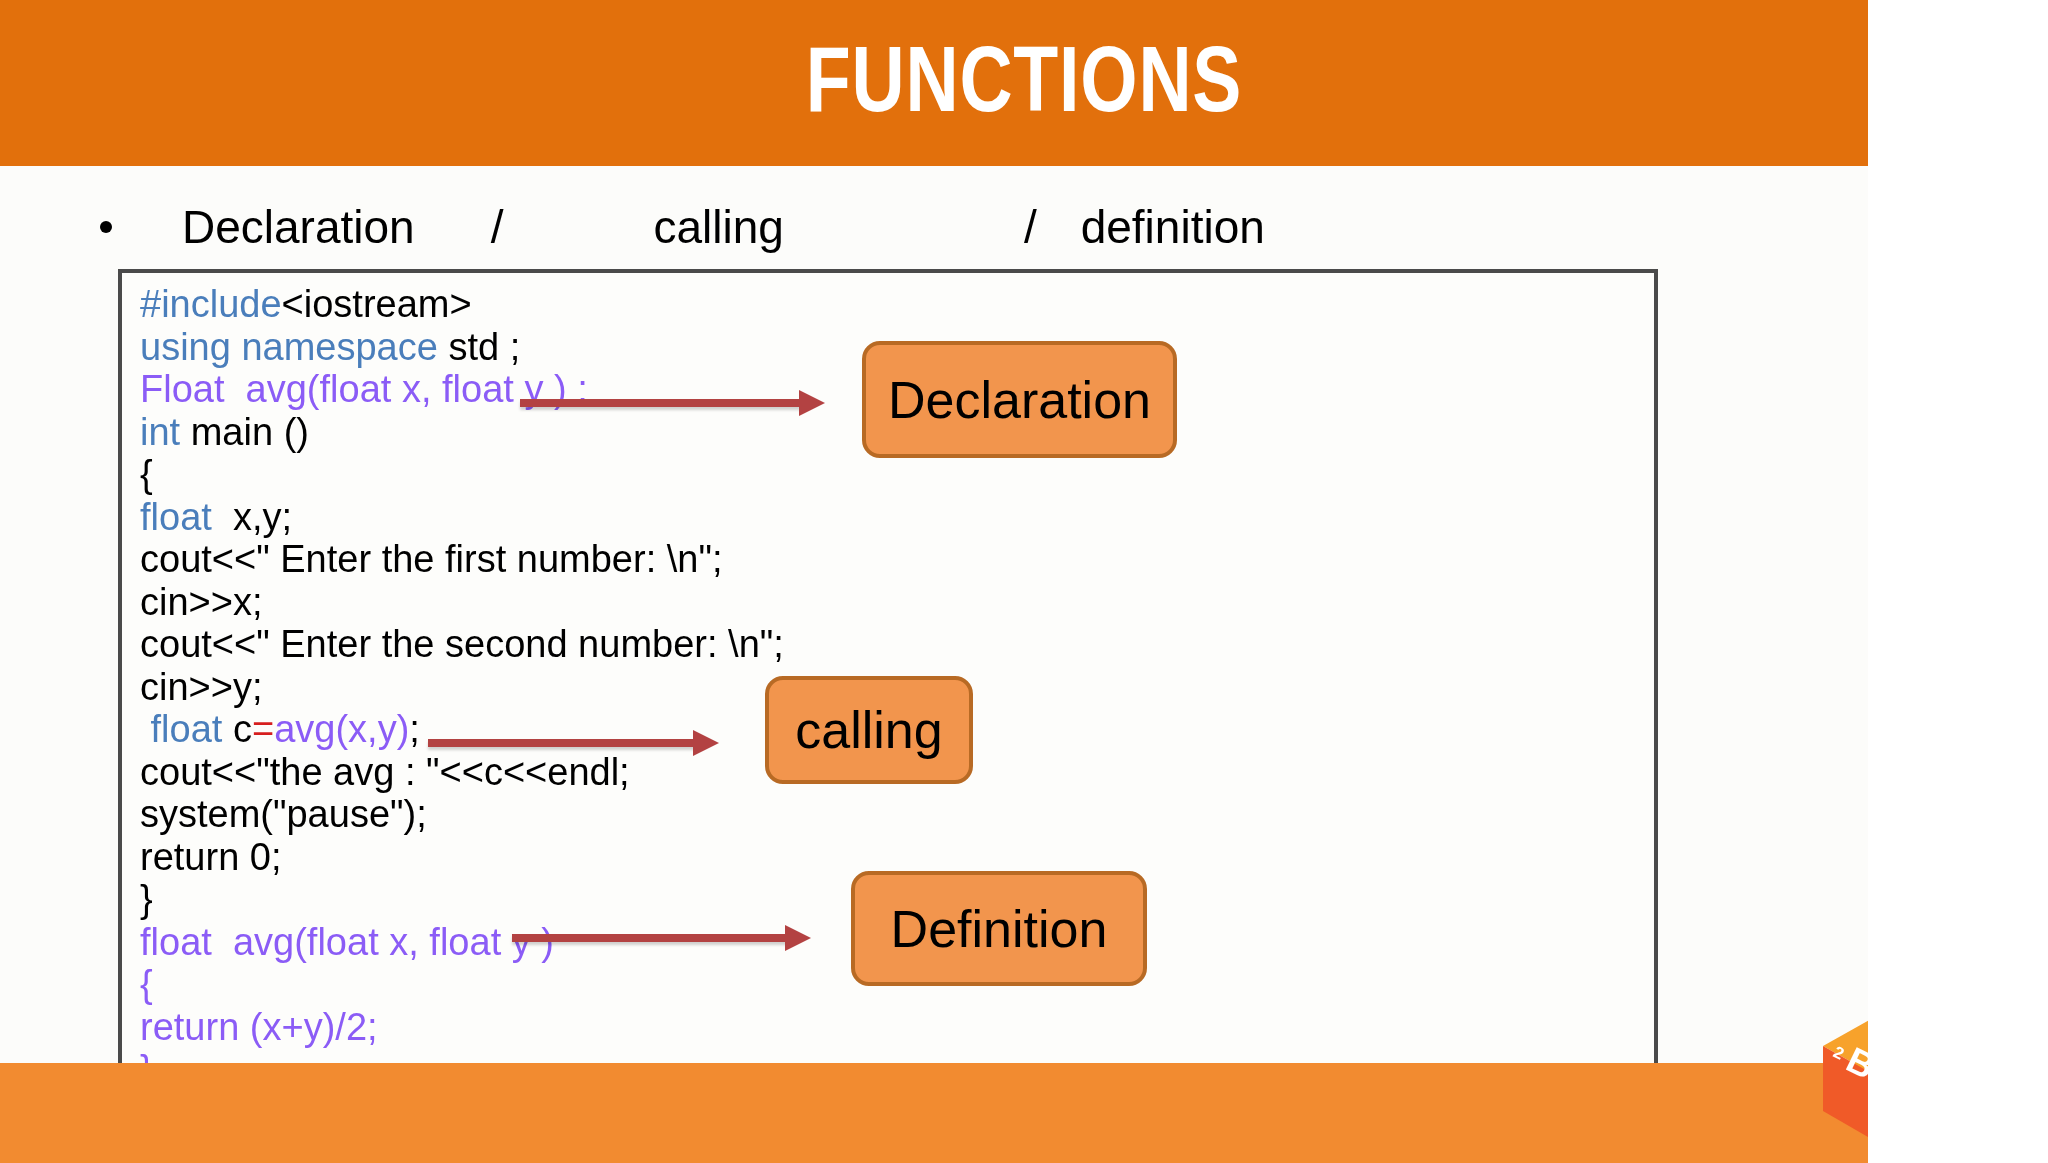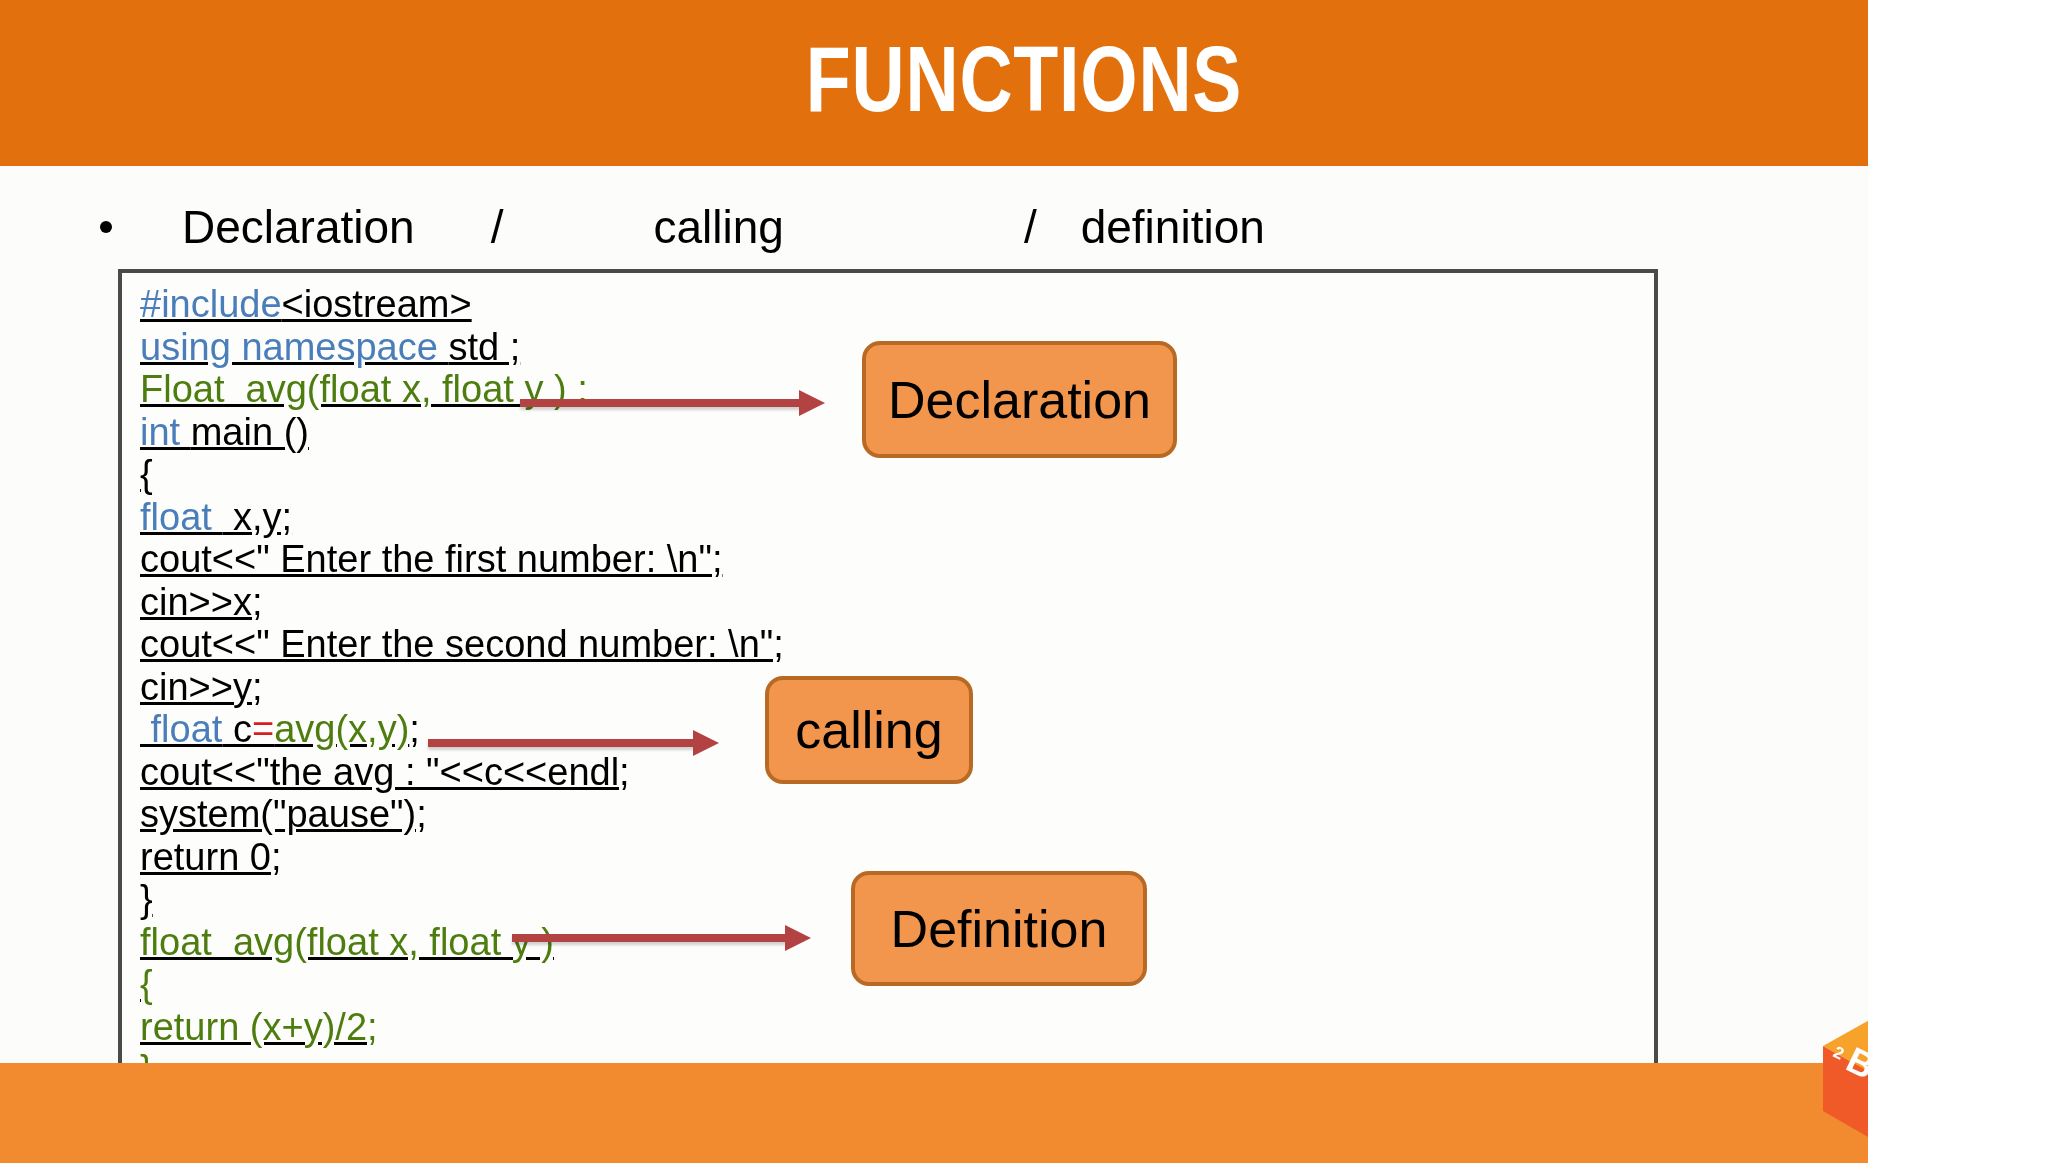--- a/index.html
+++ b/index.html
@@ -86,25 +86,24 @@
   }
   .code-lines {
     position: absolute;
     left: 18px;
     top: 10px;
     width: 1500px;
     font-size: 38px;
     line-height: 42.5px;
     white-space: pre;
     color: #000000;
-    text-decoration: underline;
   }
   .code-line { height: 42.5px; }
   .tk-blue  { color: #4A7EBB; }
-  .tk-green { color: #4d7c0f; }
+  .tk-green { color: #8b5cf6; }
   .tk-red   { color: #D61E1E; }
   .tk-black { color: #000000; }
 
   
   .callout {
     position: absolute;
     background: #F2954D;
     border: 4px solid #B86A24;
     border-radius: 18px;
     box-sizing: border-box;

